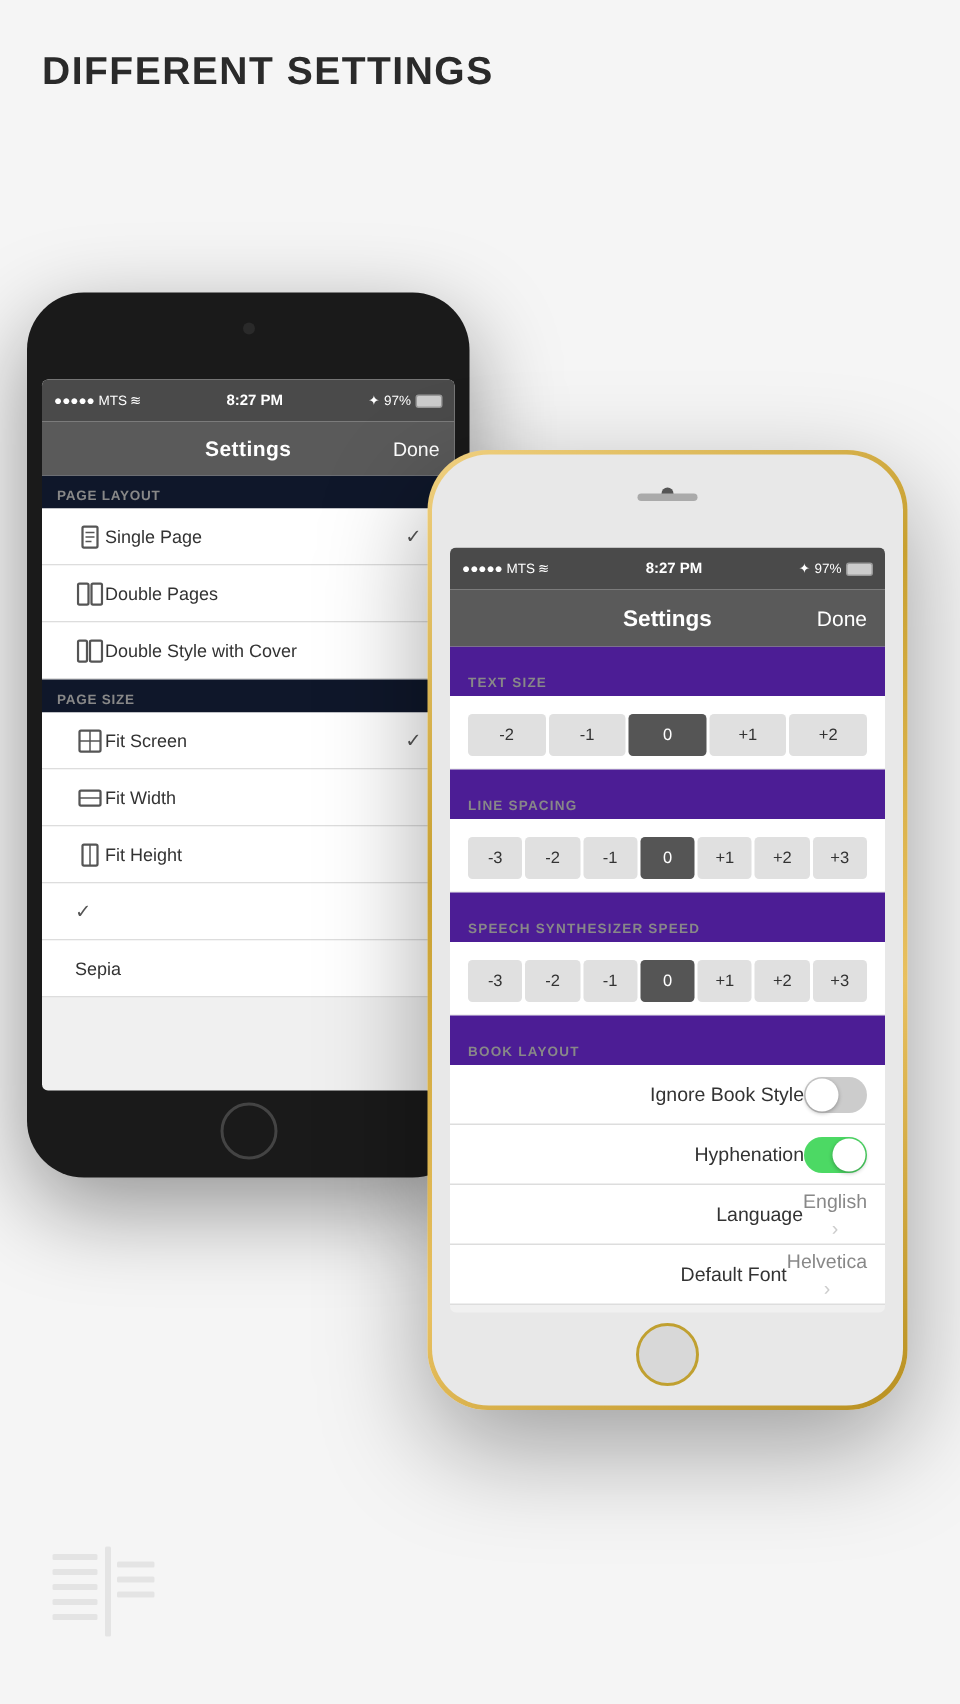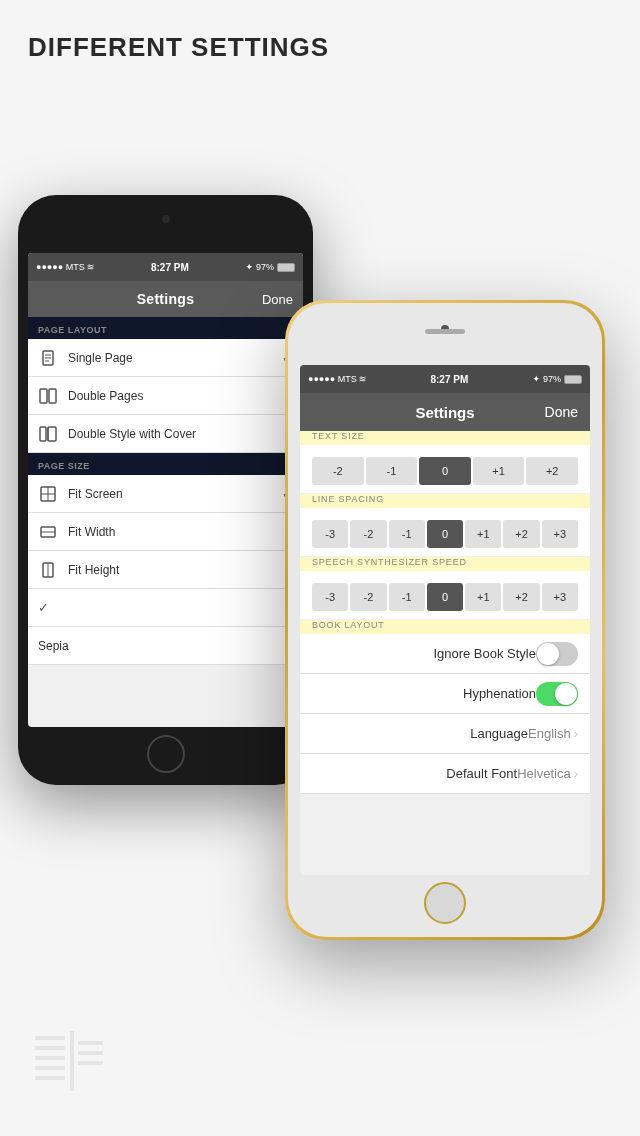--- a/index.html
+++ b/index.html
@@ -118,22 +118,22 @@
       font-weight: 700;
       letter-spacing: 0.5px;
       background: #0f172a;
     }
     .menu-item {
       background: #fff;
       border-bottom: 1px solid #ddd;
       height: 38px;
       display: flex;
       align-items: center;
-      padding: 0 10px;
-      gap: 10px;
+      padding: 0 22px;
+      gap: 0;
     }
     .menu-item .icon {
       width: 20px;
       height: 20px;
       display: flex;
       align-items: center;
       justify-content: center;
       flex-shrink: 0;
     }
     .menu-item .label {
@@ -237,26 +237,26 @@
     }
     .light-navbar .done-btn {
       position: absolute;
       right: 12px;
       font-size: 14px;
       color: #fff;
     }
 
     
     .light-section-header {
-      padding: 0 12px 4px;
+      padding: 19px 12px 4px;
       font-size: 9px;
       color: #888;
-      font-weight: 400;
+      font-weight: 700;
       letter-spacing: 0.8px;
-      background: #fef9c3;
+      background: #4c1d95;
     }
 
     .stepper-row {
       background: #fff;
       padding: 8px 12px;
       margin-bottom: 1px;
     }
     .stepper-buttons {
       display: flex;
       gap: 2px;
@@ -291,20 +291,21 @@
     .option-row .opt-label {
       font-size: 13px;
       color: #333;
     }
     .option-row .opt-value {
       font-size: 13px;
       color: #888;
       display: flex;
       align-items: center;
       gap: 3px;
+      flex-direction: column;
     }
 
     
     .toggle {
       width: 42px;
       height: 24px;
       border-radius: 12px;
       position: relative;
     }
     .toggle.off { background: #ccc; }

